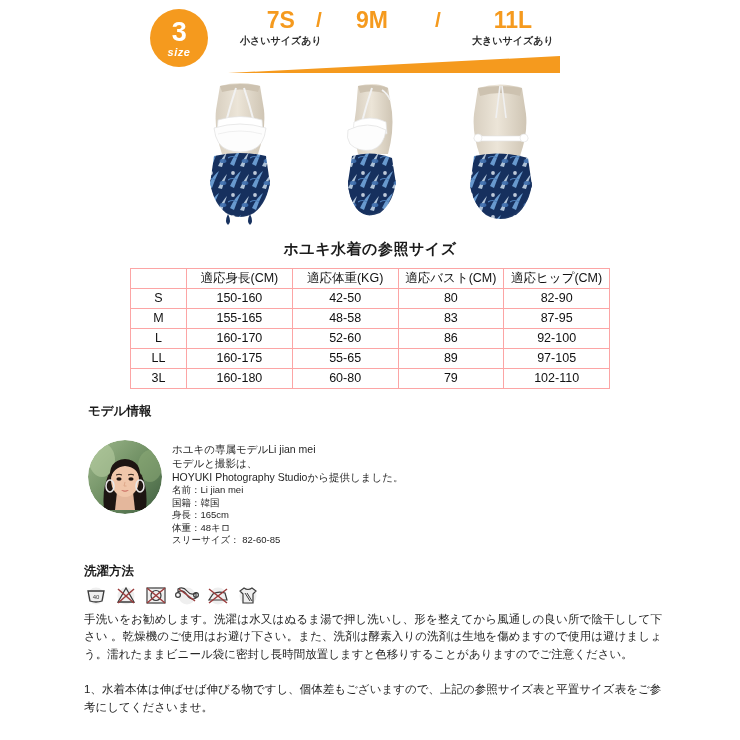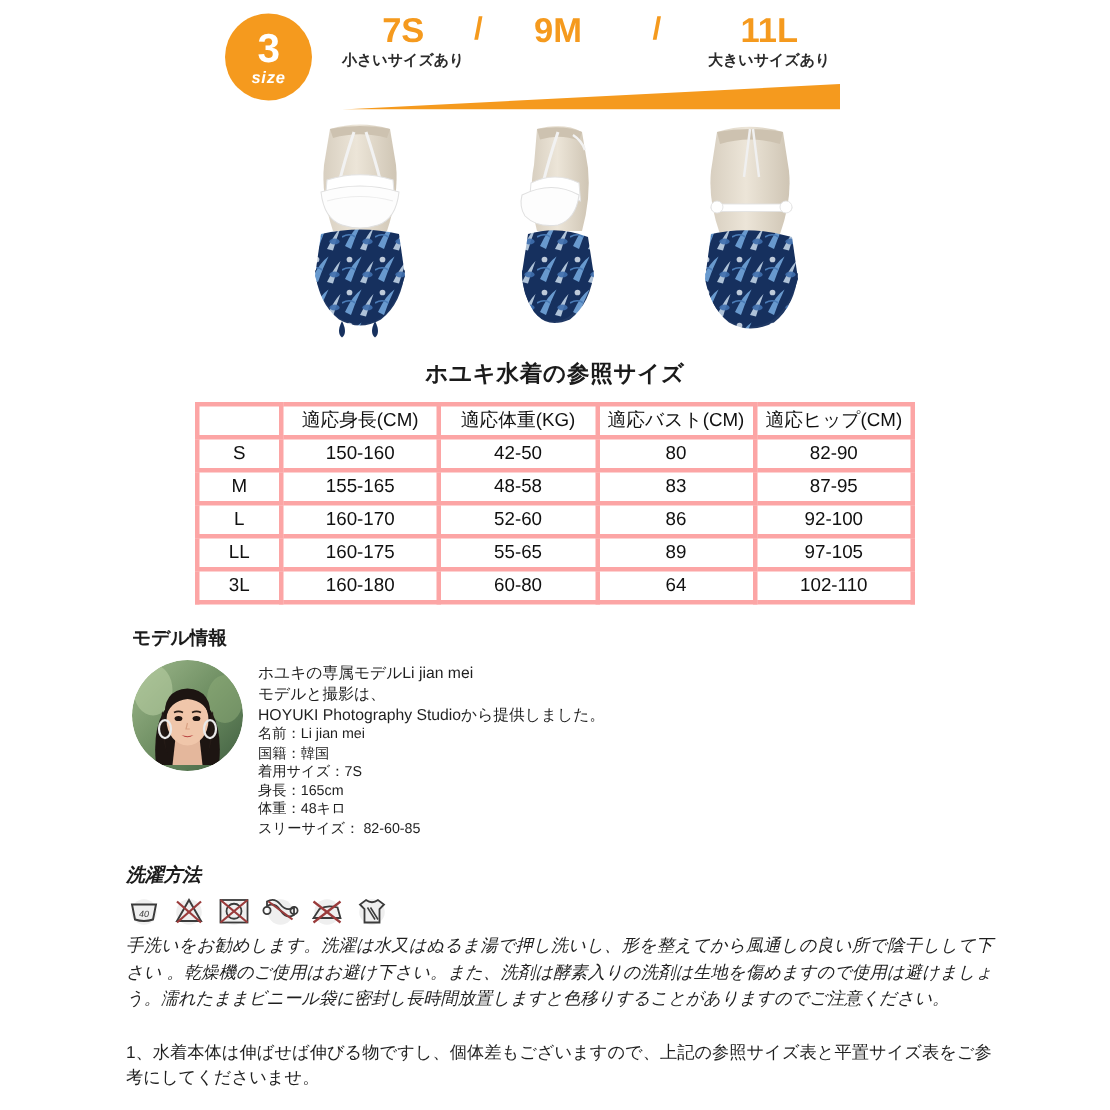--- a/index.html
+++ b/index.html
@@ -71,21 +71,21 @@
     white-space: nowrap;
   }
   .size-item .note {
     font-size: 10px;
     font-weight: bold;
     color: #2b2b2b;
     line-height: 14px;
     margin-top: 2px;
     white-space: nowrap;
   }
-  .size-item.s  { left: 0px; }
+  .size-item.s  { left: 12px; }
   .size-item.m  { left: 128px; }
   .size-item.l  { left: 244px; }
   .size-sep {
     position: absolute;
     top: 0;
     font-size: 21px;
     font-weight: bold;
     color: #f59a1e;
     line-height: 24px;
   }
@@ -126,21 +126,21 @@
     letter-spacing: 0.5px;
     font-family: Liberation Mono, monospace;
   }
   .size-table {
     border-collapse: collapse;
     width: 480px;
     margin: 0 auto;
     table-layout: fixed;
   }
   .size-table td, .size-table th {
-    border: 3px solid #fca5a5;
+    border: 1px solid #fca5a5;
     text-align: center;
     font-size: 12.5px;
     font-weight: normal;
     color: #111;
     height: 19px;
     padding: 0 2px;
     line-height: 19px;
     white-space: nowrap;
   }
   .size-table .col-lbl { width: 56px; }
@@ -163,21 +163,21 @@
   .mat-line {
     font-size: 11.5px;
     line-height: 17px;
     color: #1f1f1f;
     white-space: pre;
   }
 
   .model-block {
     display: flex;
     gap: 10px;
-    margin-top: 6px;
+    margin-top: 20px;
   }
   .avatar {
     width: 74px;
     height: 74px;
     border-radius: 50%;
     flex: none;
     overflow: hidden;
     position: relative;
   }
   .avatar svg { display: block; }
@@ -192,21 +192,20 @@
     font-size: 9.5px;
     line-height: 12.5px;
     color: #1f1f1f;
     white-space: nowrap;
   }
 
   
   .wash-sec {
     padding: 0 78px 0 84px;
     margin-top: 16px;
-    font-style: italic;
   }
   .wash-icons {
     display: flex;
     gap: 6px;
     margin: 4px 0 6px 0;
   }
   .wash-icons svg { display: block; }
   .wash-text {
     font-size: 11.5px;
     line-height: 17.5px;
@@ -363,21 +362,21 @@
       <td class="col-lbl">LL</td>
       <td>160-175</td>
       <td>55-65</td>
       <td>89</td>
       <td>97-105</td>
     </tr>
     <tr>
       <td class="col-lbl">3L</td>
       <td>160-180</td>
       <td>60-80</td>
-      <td>64</td>
+      <td>79</td>
       <td>102-110</td>
     </tr>
   </tbody>
 </table>
 
 <div class="info-row">
 
 
   <div class="info-right">
     <div class="sec-head">モデル情報</div>
@@ -422,21 +421,20 @@
             <ellipse cx="52" cy="46" rx="4" ry="6" fill="none" stroke="#e9e9e9" stroke-width="1.5"></ellipse>
           </g>
         </svg>
       </div>
       <div class="model-text">
         <div class="lead">ホユキの専属モデルLi jian mei</div>
         <div class="lead">モデルと撮影は、</div>
         <div class="lead">HOYUKI Photography Studioから提供しました。</div>
         <div class="spec">名前：Li jian mei</div>
         <div class="spec">国籍：韓国</div>
-        <div class="spec">着用サイズ：7S</div>
         <div class="spec">身長：165cm</div>
         <div class="spec">体重：48キロ</div>
         <div class="spec">スリーサイズ： 82-60-85</div>
       </div>
     </div>
   </div>
 </div>
 
 <div class="wash-sec">
   <div class="sec-head">洗濯方法</div>

